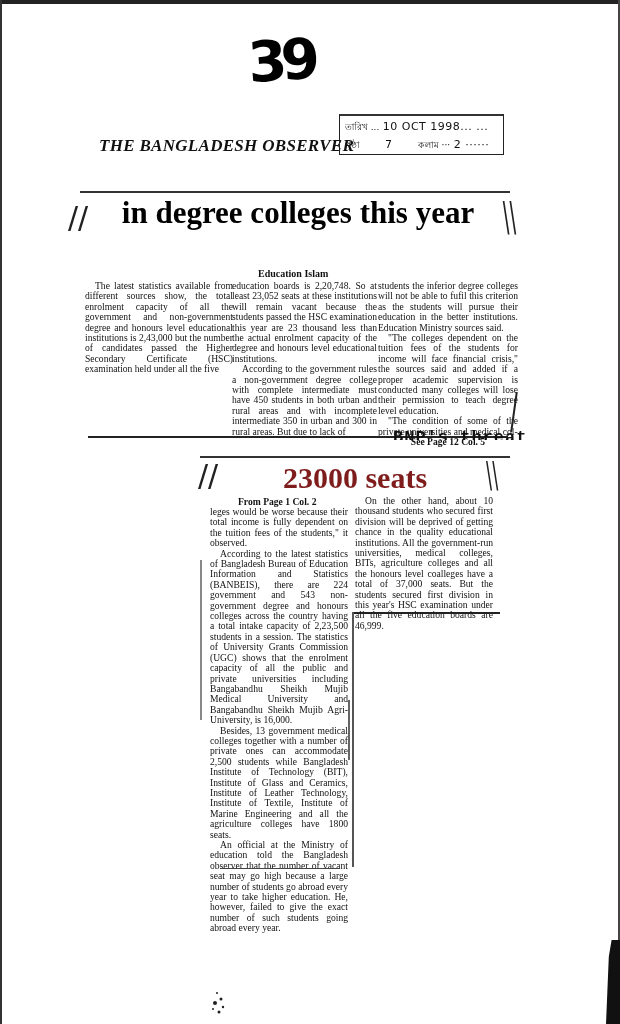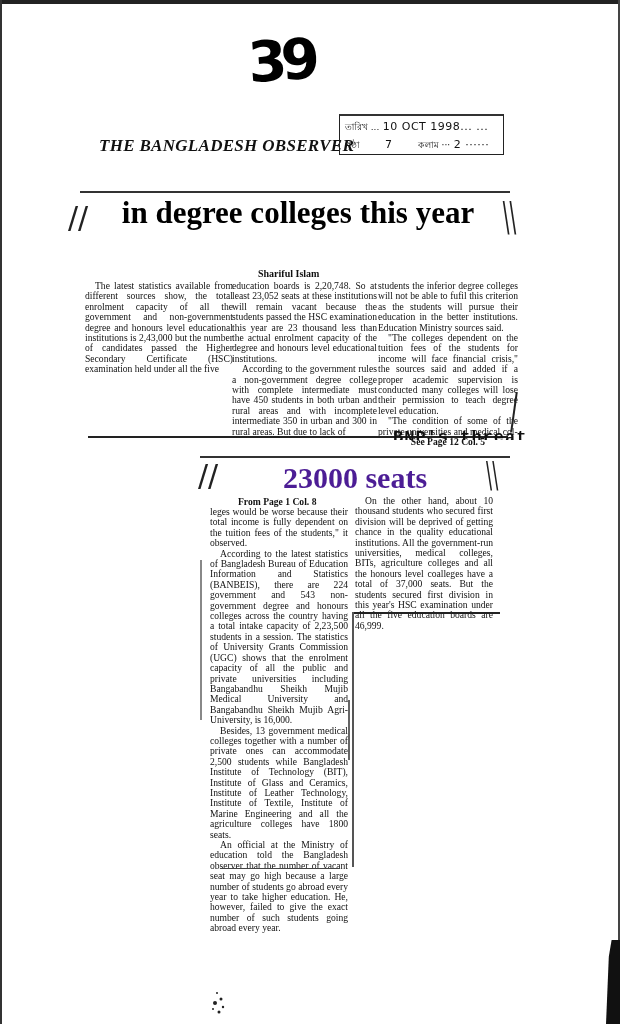--- a/index.html
+++ b/index.html
@@ -49,21 +49,21 @@
   .bottom-rule1 { position:absolute; left:88px; top:436px; width:420px; height:2px; background:#222; }
   .cut-headline {
     position:absolute; left:393px; top:428px; font-family:Liberation Mono, monospace; font-size:17px;
     font-weight:bold; letter-spacing:1px; height:12px; overflow:hidden; color:#111;
   }
   .right-bracket { position:absolute; left:513px; top:392px; width:2px; height:40px; background:#222; transform:rotate(8deg); }
   
   .rule-top2 { position:absolute; left:200px; top:456px; width:310px; height:2px; background:#333; }
   .headline2 {
     position:absolute; left:200px; top:462px; width:310px; text-align:center;
-    font-family:"Liberation Serif", serif; font-weight:bold; font-size:30px; line-height:32px; color:#4c1d95;
+    font-family:"Liberation Serif", serif; font-weight:bold; font-size:30px; line-height:32px; color:#7f1d1d;
   }
   .slash2-left { position:absolute; left:198px; top:458px; font-size:30px; color:#222; font-family:"DejaVu Sans", sans-serif; }
   .slash2-right { position:absolute; left:480px; top:454px; font-size:36px; color:#222; font-family:"DejaVu Sans", sans-serif; transform:scaleX(0.5); }
   .from-page {
     position:absolute; left:238px; top:496px; font-weight:bold; font-size:9.6px; font-family:"Liberation Serif", serif;
   }
   .col4 { left:210px; top:507px; width:138px; }
   .col5 { left:355px; top:496px; width:138px; }
   .box-lines { position:absolute; left:352px; top:612px; width:148px; height:1.5px; background:#222; }
   .box-left { position:absolute; left:352px; top:612px; width:1.5px; height:255px; background:#555; }
@@ -96,21 +96,21 @@
     <span class="val">2 ······</span>
   </div>
 </div>
 
 <div class="rule-top"></div>
 <div class="slash-left">//</div>
 <div class="slash-right">\\</div>
 <div class="headline">
   <div>in degree colleges this year</div>
 </div>
-<div class="byline">Shariful Islam</div>
+<div class="byline">Education Islam</div>
 
 <div class="col col1">
   <p>The latest statistics available from different sources show, the total enrolment capacity of all the government and non-government degree and honours level educational institutions is 2,43,000 but the number of candidates passed the Higher Secondary Certificate (HSC) examination held under all the five</p>
 </div>
 <div class="col col2">
   <p class="noindent">education boards is 2,20,748. So at least 23,052 seats at these institutions will remain vacant because the students passed the HSC examination this year are 23 thousand less than the actual enrolment capacity of the degree and honours level educational institutions.</p>
   <p>According to the government rules a non-government degree college with complete intermediate must have 450 students in both urban and rural areas and with incomplete intermediate 350 in urban and 300 in rural areas. But due to lack of</p>
 </div>
 <div class="col col3">
   <p class="noindent">students the inferior degree colleges will not be able to fufil this criterion as the students will pursue their education in the better institutions. Education Ministry sources said.</p>
@@ -119,21 +119,21 @@
   <p class="see-page">See Page 12 Col. 5</p>
 </div>
 <div class="right-bracket"></div>
 <div class="bottom-rule1"></div>
 <div class="cut-headline">BNP's threat</div>
 
 <div class="rule-top2"></div>
 <div class="slash2-left">//</div>
 <div class="slash2-right">\\</div>
 <div class="headline2">23000 seats</div>
-<div class="from-page">From Page 1 Col. 8</div>
+<div class="from-page">From Page 1 Col. 2</div>
 
 <div class="col col4">
   <p class="noindent">leges would be worse because their total income is fully dependent on the tuition fees of the students," it observed.</p>
   <p>According to the latest statistics of Bangladesh Bureau of Education Information and Statistics (BANBEIS), there are 224 government and 543 non-government degree and honours colleges across the country having a total intake capacity of 2,23,500 students in a session. The statistics of University Grants Commission (UGC) shows that the enrolment capacity of all the public and private universities including Bangabandhu Sheikh Mujib Medical University and Bangabandhu Sheikh Mujib Agri-University, is 16,000.</p>
   <p>Besides, 13 government medical colleges together with a number of private ones can accommodate 2,500 students while Bangladesh Institute of Technology (BIT), Institute of Glass and Ceramics, Institute of Leather Technology, Institute of Textile, Institute of Marine Engineering and all the agriculture colleges have 1800 seats.</p>
   <p>An official at the Ministry of education told the Bangladesh observer that the number of vacant seat may go high because a large number of students go abroad every year to take higher education. He, however, failed to give the exact number of such students going abroad every year.</p>
 </div>
 <div class="col col5">
   <p>On the other hand, about 10 thousand students who secured first division will be deprived of getting chance in the quality educational institutions. All the government-run universities, medical colleges, BITs, agriculture colleges and all the honours level coalleges have a total of 37,000 seats. But the students secured first division in this year's HSC examination under all the five education boards are 46,999.</p>
 </div>

